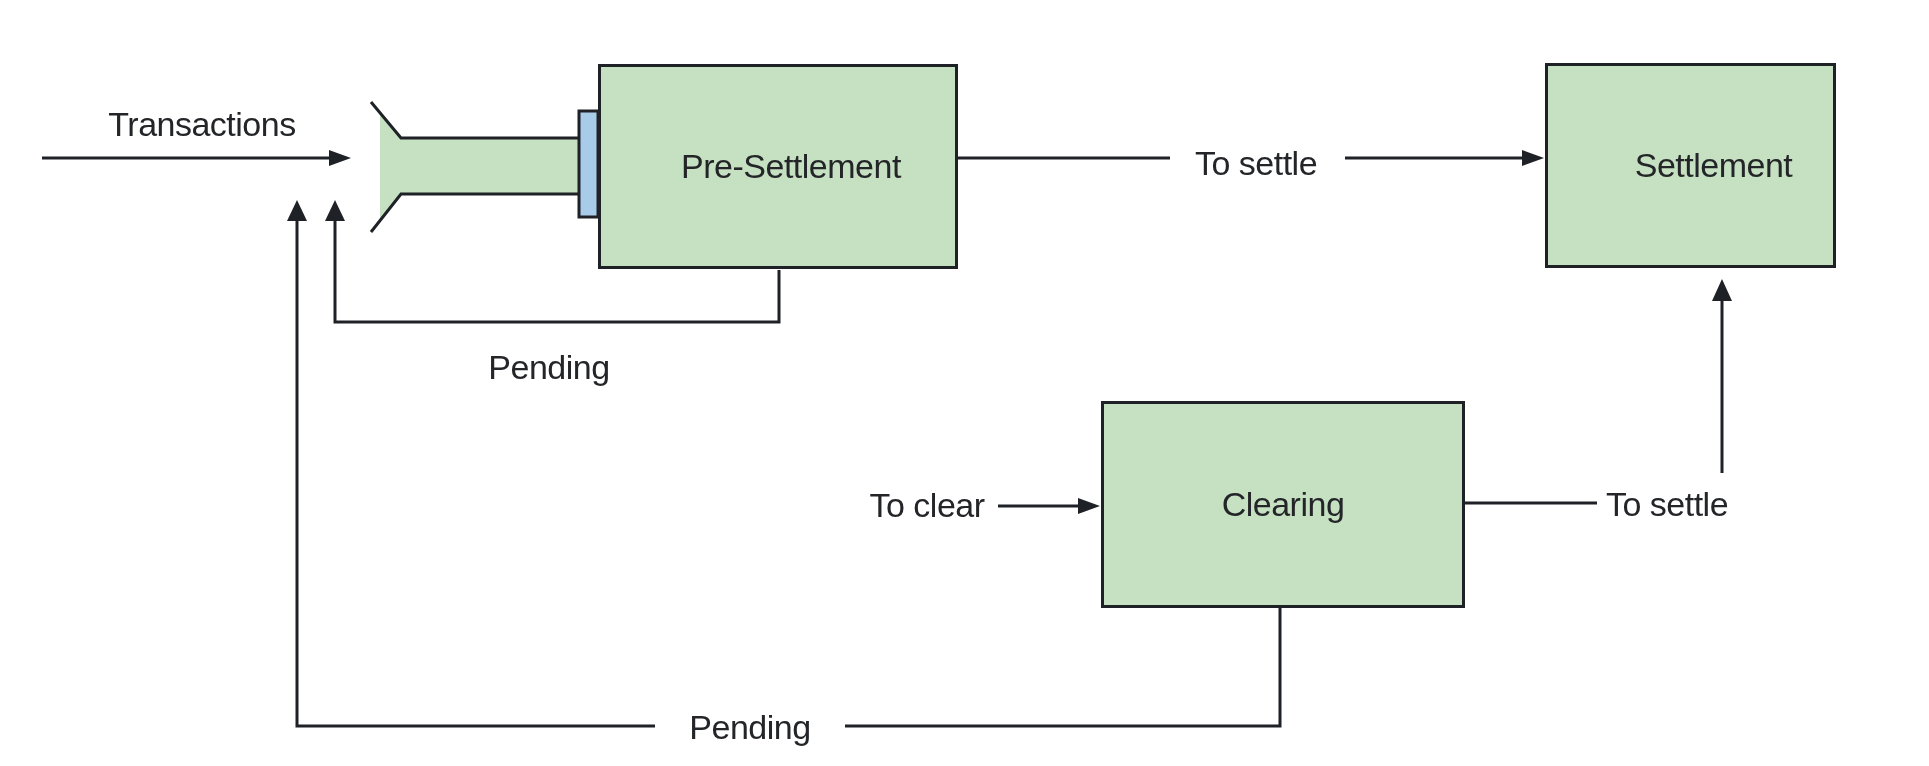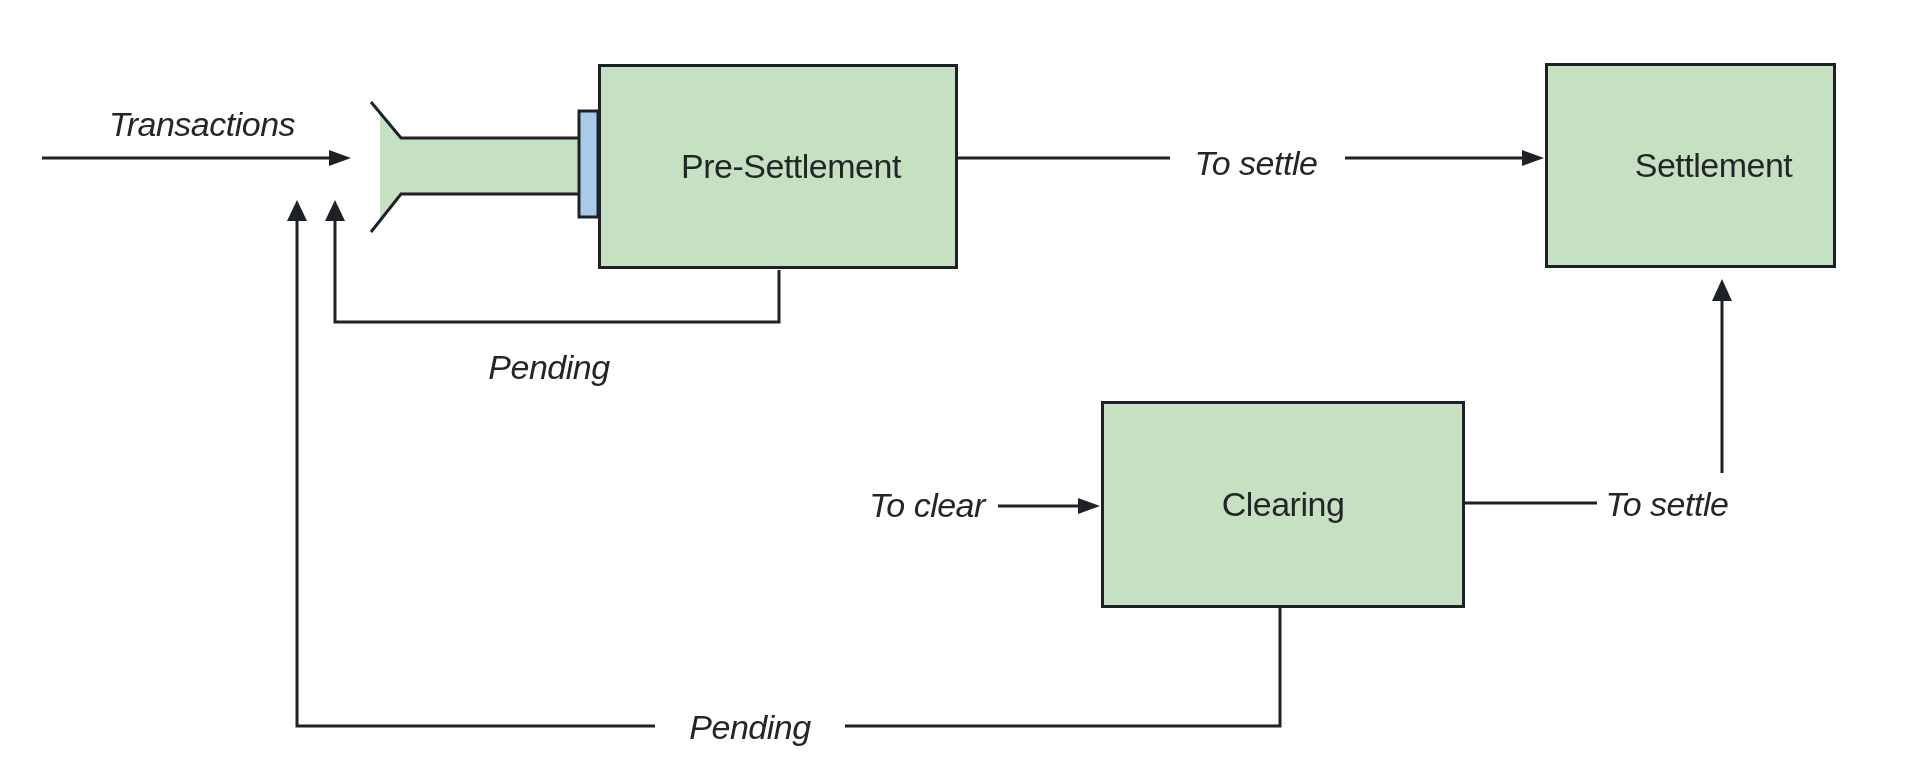--- a/index.html
+++ b/index.html
@@ -38,21 +38,20 @@
   .node-label, .edge-label {
     font-size: 34px;
     letter-spacing: -0.5px;
     line-height: 1.1;
     color: var(--text, #242528);
     white-space: nowrap;
   }
   .edge-label {
     position: absolute;
     transform: translateX(-50%);
-    font-style: italic;
   }
 </style>
 </head>
 <body>
 
 <div id="stage">
 
   <svg id="wires" width="1929" height="766" viewBox="0 0 1929 766">
 
     <line class="wire" x1="42" y1="158" x2="333" y2="158"></line>

